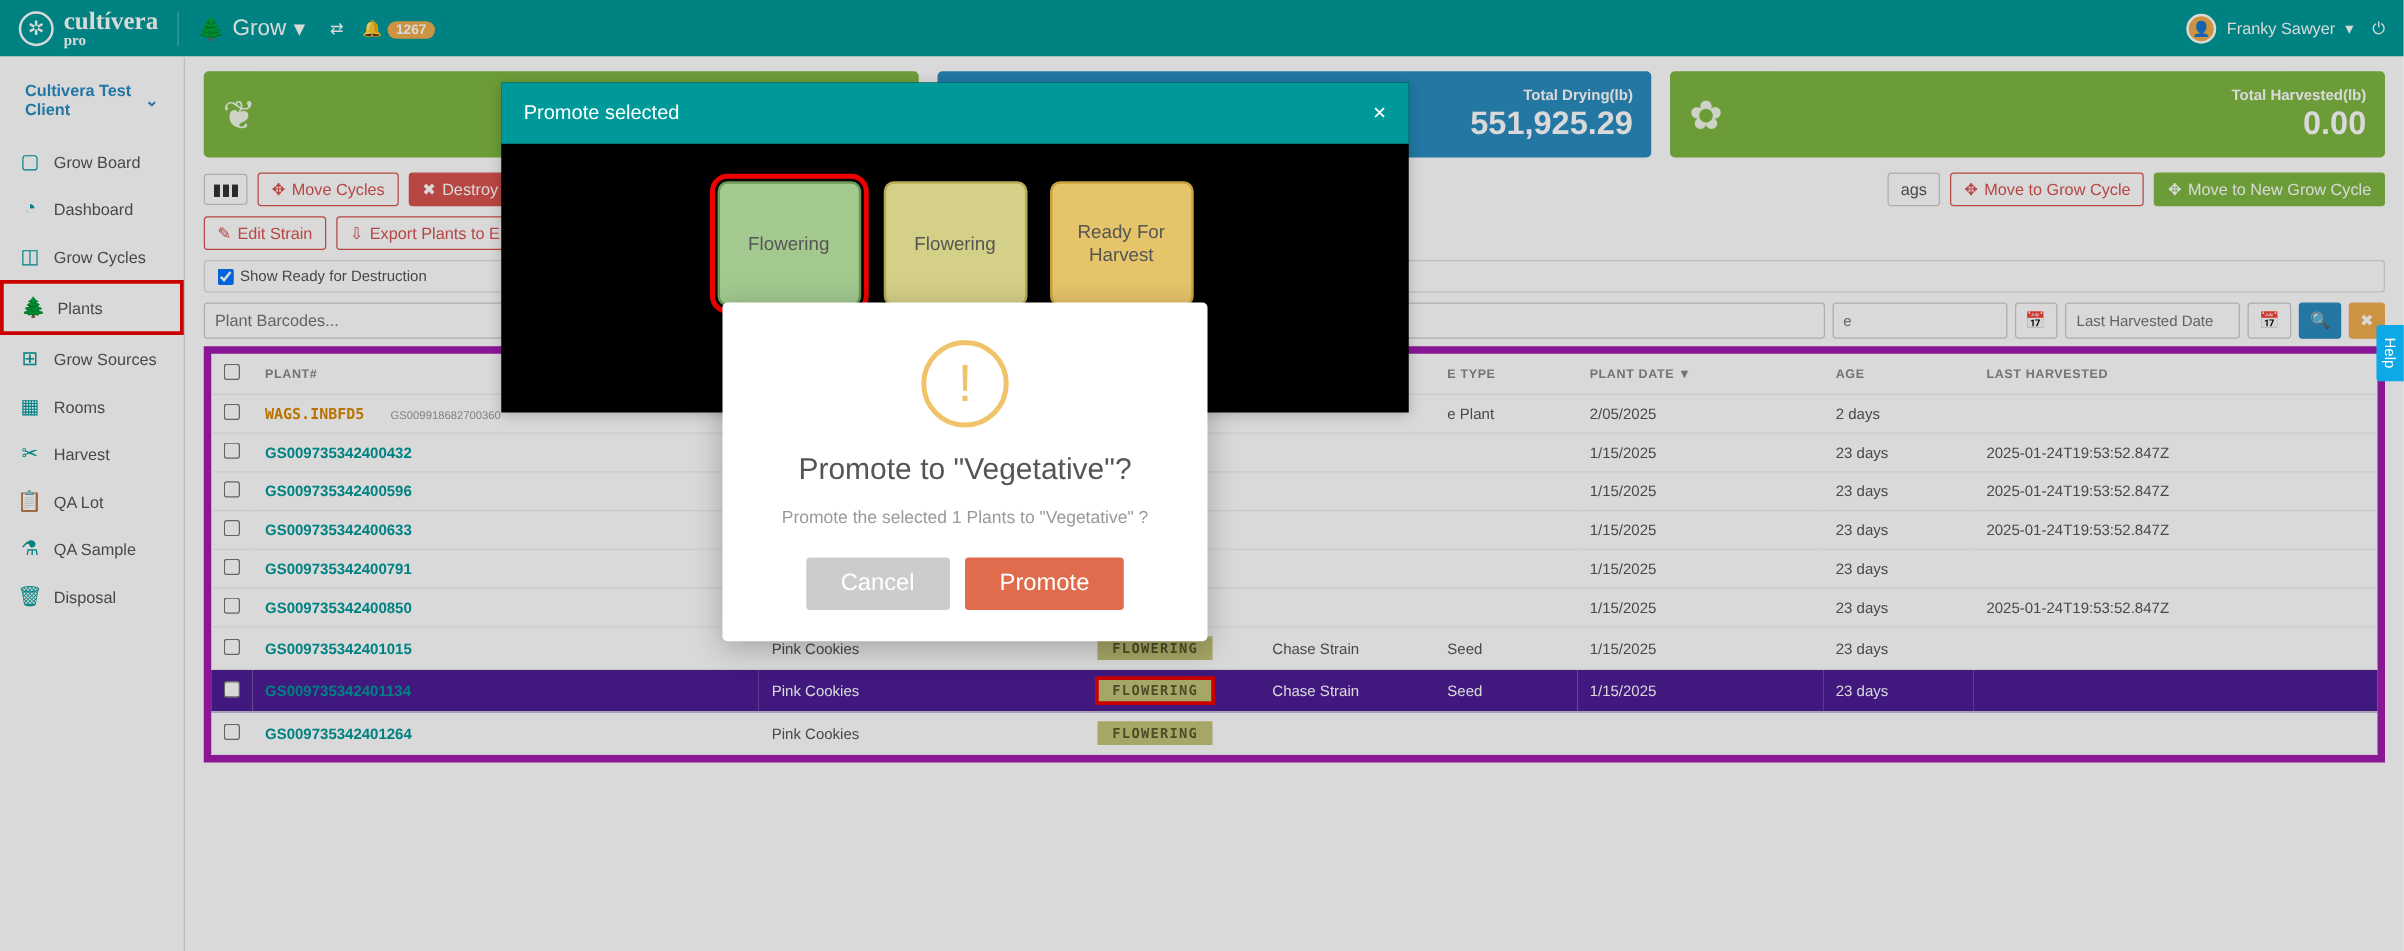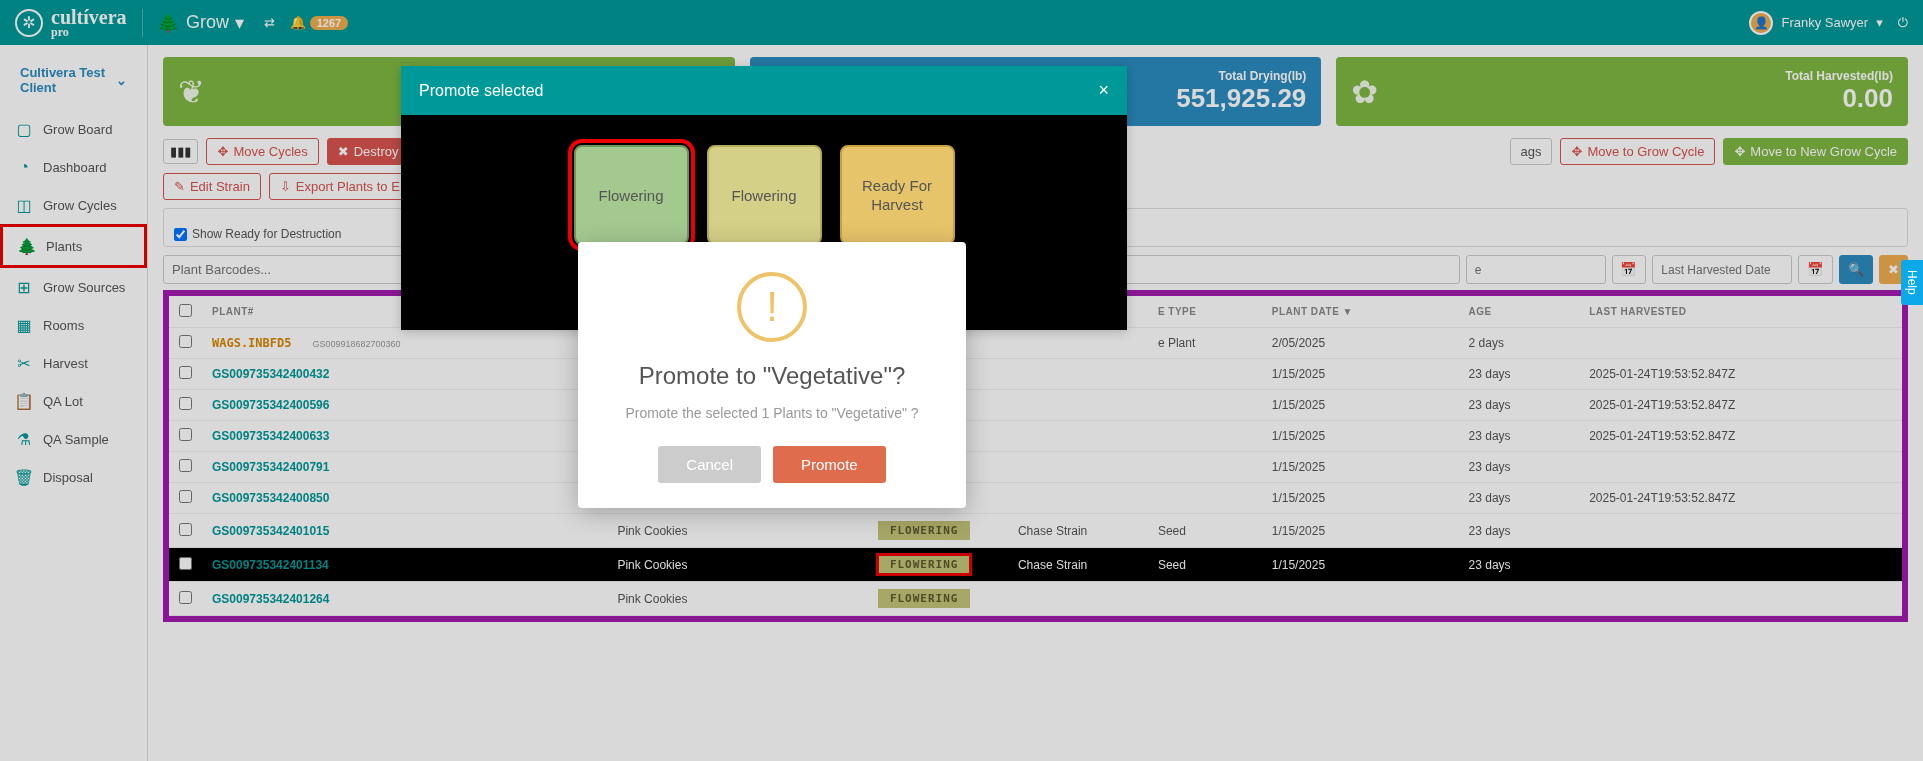--- a/index.html
+++ b/index.html
@@ -41,34 +41,34 @@
 
 .toolbar { display: flex; flex-wrap: wrap; gap: 8px; align-items: center; margin-bottom: 8px; }
 .btn { border: 1px solid #ccc; background: #fff; padding: 5px 10px; border-radius: 3px; cursor: pointer; font-size: 13px; display: inline-flex; align-items: center; gap: 5px; color: #555; }
 .btn.red { border-color: #d9534f; color: #d9534f; }
 .btn.red-fill { background: #d9534f; color: #fff; border-color: #d9534f; }
 .btn.green-fill { background: #7fb842; color: #fff; border-color: #7fb842; }
 .btn.blue-fill { background: #2a8cbf; color: #fff; border-color: #2a8cbf; }
 .btn.orange-fill { background: #f0ad4e; color: #fff; border-color: #f0ad4e; }
 .btn.small-square { padding: 5px 8px; }
 .toolbar-icon-btn { border: 1px solid #ccc; padding: 4px 6px; border-radius: 3px; cursor: pointer; background: #fff; }
-.chk-label { display: flex; align-items: center; gap: 5px; font-size: 12px; color: #555; margin-top: 13px; }
+.chk-label { display: flex; align-items: center; gap: 5px; font-size: 12px; color: #555; }
 
 
 .filter-row { display: flex; gap: 6px; margin-bottom: 6px; }
 .filter-input { border: 1px solid #ccc; padding: 6px 8px; border-radius: 3px; font-size: 13px; color: #888; flex: 1; }
 .filter-date { width: 140px; border: 1px solid #ccc; padding: 6px 8px; border-radius: 3px; font-size: 12px; color: #888; }
 .cal-btn { border: 1px solid #ccc; padding: 6px 8px; border-radius: 3px; background: #fff; cursor: pointer; color: #666; }
 
 
 .table-wrap { border: 6px solid #a21caf; }
 table { width: 100%; border-collapse: collapse; font-size: 12px; }
 th { text-align: left; padding: 8px 10px; color: #888; font-weight: 600; letter-spacing: 0.5px; font-size: 10px; text-transform: uppercase; border-bottom: 1px solid #eee; }
 td { padding: 7px 10px; border-bottom: 1px solid #f0f0f0; color: #555; }
-tr.selected-row td { background: #000000; color: #fff; }
+tr.selected-row td { background: #4c1d95; color: #fff; }
 .plant-link { color: #009999; font-weight: 700; cursor: pointer; }
 .plant-link.orange { color: #d98800; font-family: monospace; }
 .mini-barcode { color: #999; font-size: 9px; margin-left: 21px; }
 .stage-badge { background: #c4c478; color: #5a5a2e; padding: 3px 12px; font-family: monospace; font-size: 11px; font-weight: bold; letter-spacing: 1px; display: inline-block; }
 .stage-badge.highlighted { outline: 3px solid #e00; outline-offset: -1px; }
 thead input[type=checkbox], tbody input[type=checkbox] { cursor: pointer; }
 
 
 .overlay { position: absolute; inset: 0; background: rgba(0,0,0,0.15); z-index: 50; }
 .promote-modal { position: absolute; left: 401px; top: 30px; width: 726px; background: #000000; z-index: 60; box-shadow: 0 2px 10px rgba(0,0,0,0.2); margin-top: 36px; }
@@ -82,21 +82,21 @@
 .stage-btn.vegetative { background: #a3c98f; border-color: #6d9958; outline: 4px solid #e00; outline-offset: 2px; }
 .stage-btn.flowering { background: #d5d087; border-color: #b5ad5a; }
 .stage-btn.harvest { background: #e6c46a; border-color: #c9a23e; flex-direction: column; text-align: center; line-height: 1.3; }
 
 
 .confirm-dialog { position: absolute; left: 578px; top: 242px; width: 388px; background: #fff; z-index: 70; border-radius: 4px; box-shadow: 0 5px 25px rgba(0,0,0,0.25); padding: 30px 25px 25px; text-align: center; }
 .confirm-icon { width: 70px; height: 70px; border: 4px solid #f0c36a; border-radius: 50%; margin: 0 auto 20px; display: flex; align-items: center; justify-content: center; font-size: 42px; color: #f0c36a; }
 .confirm-title { font-size: 24px; color: #555; margin-bottom: 15px; font-weight: 500; }
 .confirm-msg { color: #999; font-size: 14px; margin-bottom: 25px; }
 .confirm-btns { display: flex; gap: 12px; justify-content: center; }
-.confirm-btn { padding: 10px 28px; border-radius: 3px; border: none; font-size: 15px; cursor: pointer; }
+.confirm-btn { padding: 10px 28px; border-radius: 3px; border: none; font-size: 19px; cursor: pointer; }
 .confirm-btn.cancel { background: #ccc; color: #fff; }
 .confirm-btn.ok { background: #e06c4e; color: #fff; }
 
 
 .help-tab { position: fixed; right: 0; top: 260px; background: #0ca8e8; color: #fff; writing-mode: vertical-rl; padding: 10px 4px; font-size: 12px; cursor: pointer; border-radius: 3px 0 0 3px; z-index: 100; }
 </style>
 </head>
 <body>
 
 <div class="topbar">

